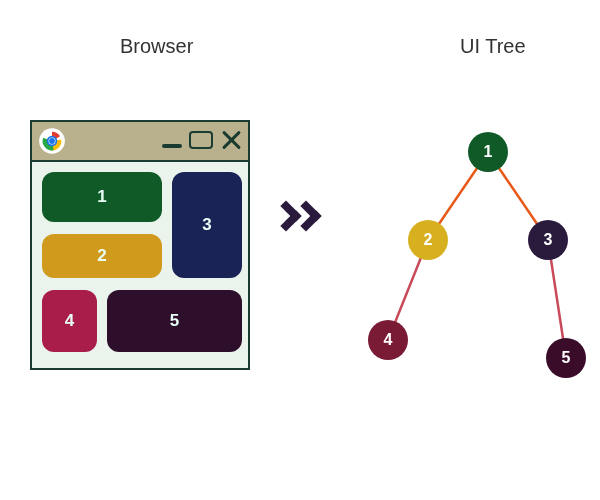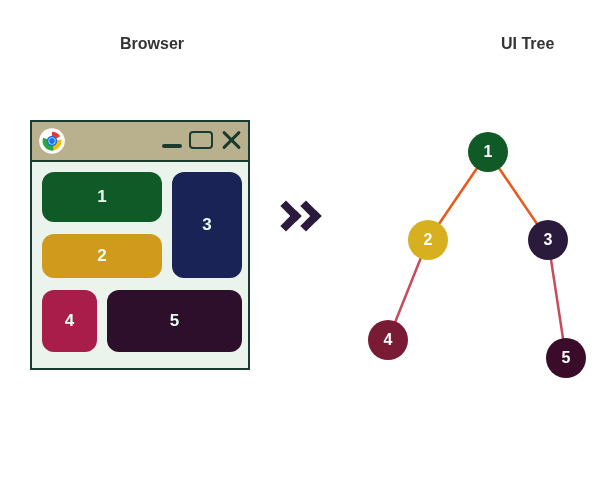--- a/index.html
+++ b/index.html
@@ -1,20 +1,20 @@
 <!DOCTYPE html>
 <html><head>
 <meta charset="utf-8">
 <style>
   * { box-sizing: border-box; margin: 0; padding: 0; }
   body { width: 600px; height: 500px; background: #fff; font-family: Arial, sans-serif; position: relative; }
   
-  .title { position: absolute; font-size: 16px; color: #333; font-weight: 700; }
+  .title { position: absolute; font-size: 20px; color: #333; font-weight: 400; }
   .title-browser { left: 120px; top: 35px; }
-  .title-tree { left: 460px; top: 35px; margin-left: 41px; }
+  .title-tree { left: 460px; top: 35px; }
   
   
   .browser { position: absolute; left: 30px; top: 120px; width: 220px; height: 250px; border: 2.5px solid #1a3b2f; background: #eaf4ed; }
   .titlebar { height: 40px; background: #b9b08e; border-bottom: 2.5px solid #1a3b2f; position: relative; }
   .chrome-icon { position: absolute; left: 6px; top: 5px; width: 28px; height: 28px; }
   .win-controls { position: absolute; right: 6px; top: 7px; display: flex; gap: 7px; align-items: center; }
   .ctrl-min { width: 20px; height: 4px; background: #1a3b2f; border-radius: 2px; margin-top: 12px; }
   .ctrl-max { width: 24px; height: 18px; border: 2.5px solid #1a3b2f; border-radius: 4px; }
   .ctrl-close { width: 22px; height: 22px; position: relative; }
   .ctrl-close::before, .ctrl-close::after { content: ''; position: absolute; left: 10px; top: -1px; width: 3px; height: 24px; background: #1a3b2f; border-radius: 2px; }

